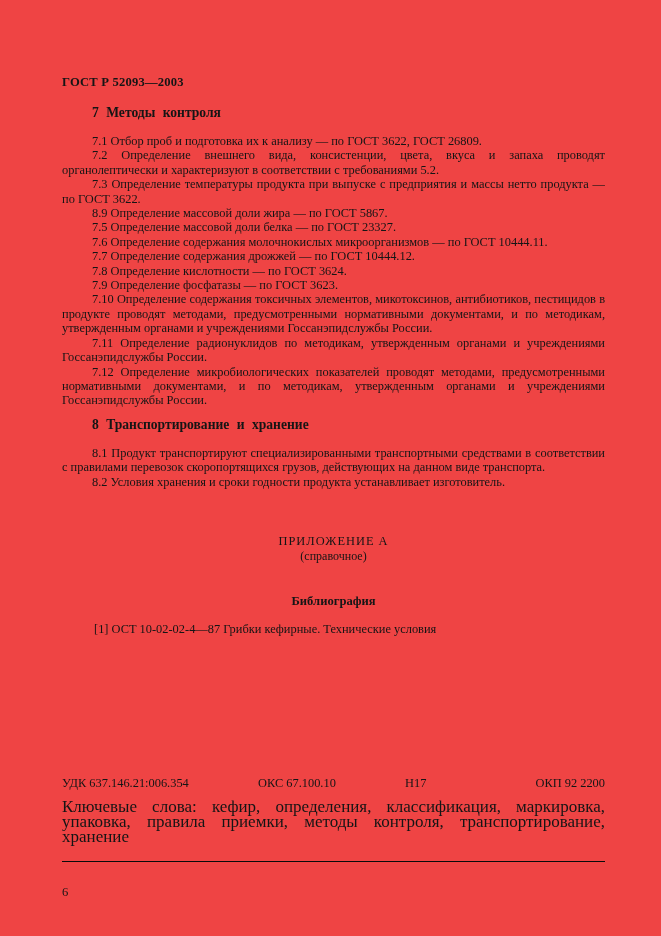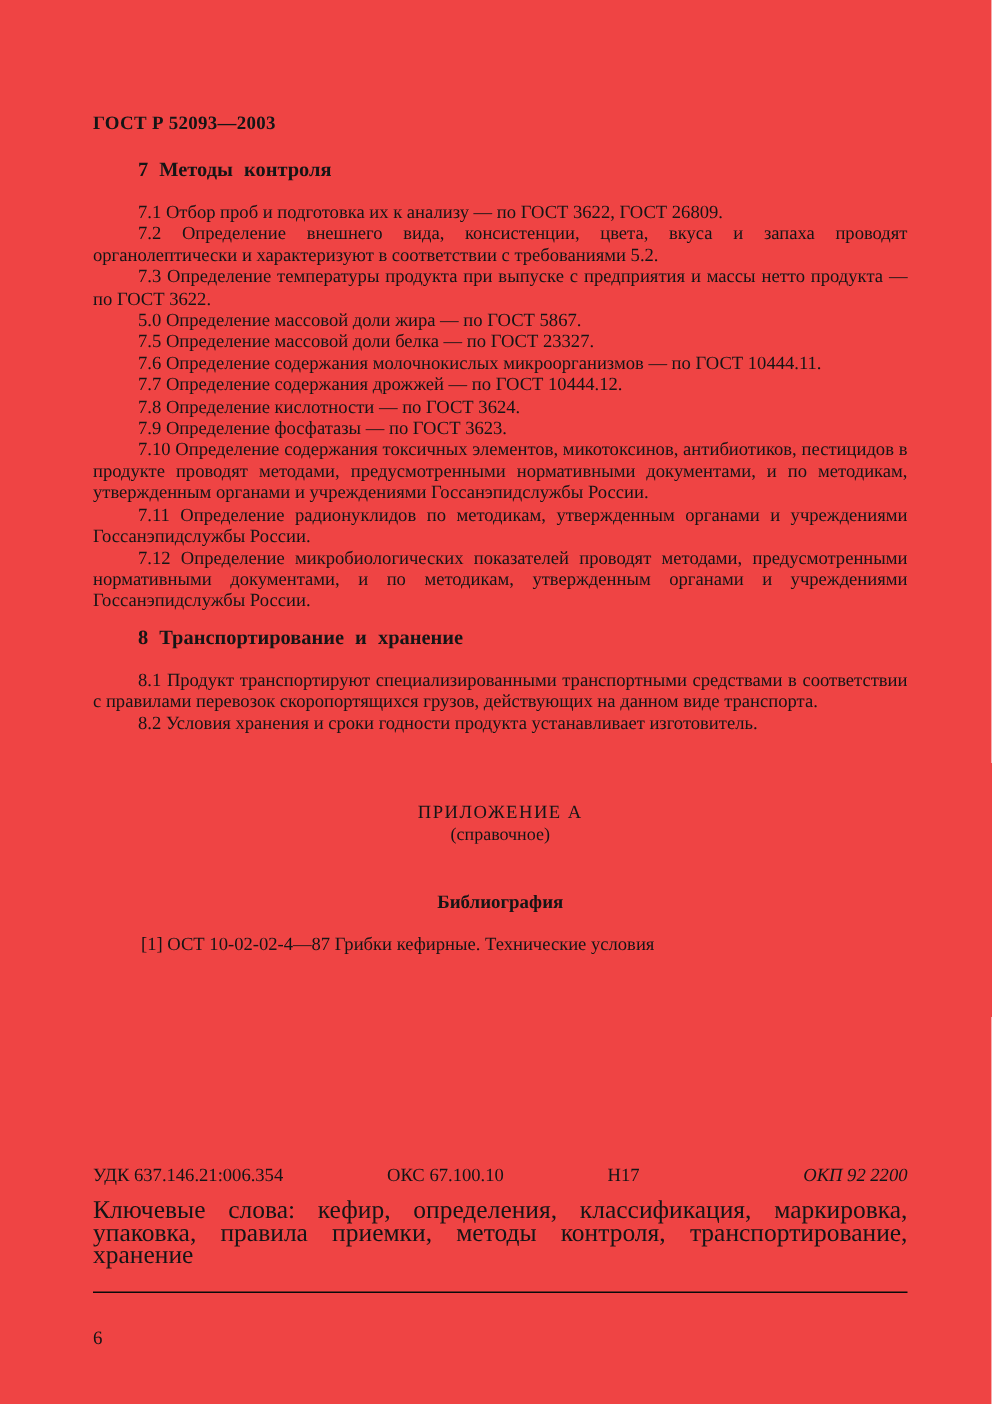--- a/index.html
+++ b/index.html
@@ -83,21 +83,20 @@
     width: 543px;
   }
   .codes-row {
     display: grid;
     grid-template-columns: 196px 147px 85px 1fr;
     font-size: 12.4px;
     line-height: 15px;
   }
   .codes-row .okp-cell {
     text-align: right;
-    font-style: italic;
   }
   .keywords {
     margin-top: 8px;
     text-align: justify;
     line-height: 15px;
     font-size: 17px;
   }
   .footer-divider {
     border: 0;
     border-top: 1.6px solid #0a0a0a;
@@ -116,21 +115,21 @@
 
   <div class="main">
     <div class="doc-header">ГОСТ Р 52093—2003</div>
 
     <div class="section-title">7 Методы контроля</div>
 
     <div class="clauses">
       <p>7.1 Отбор проб и подготовка их к анализу — по ГОСТ 3622, ГОСТ 26809.</p>
       <p>7.2 Определение внешнего вида, консистенции, цвета, вкуса и запаха проводят органолептически и характеризуют в соответствии с требованиями 5.2.</p>
       <p>7.3 Определение температуры продукта при выпуске с предприятия и массы нетто продукта — по ГОСТ 3622.</p>
-      <p>5.0 Определение массовой доли жира — по ГОСТ 5867.</p>
+      <p>8.9 Определение массовой доли жира — по ГОСТ 5867.</p>
       <p>7.5 Определение массовой доли белка — по ГОСТ 23327.</p>
       <p>7.6 Определение содержания молочнокислых микроорганизмов — по ГОСТ 10444.11.</p>
       <p>7.7 Определение содержания дрожжей — по ГОСТ 10444.12.</p>
       <p>7.8 Определение кислотности — по ГОСТ 3624.</p>
       <p>7.9 Определение фосфатазы — по ГОСТ 3623.</p>
       <p>7.10 Определение содержания токсичных элементов, микотоксинов, антибиотиков, пестицидов в продукте проводят методами, предусмотренными нормативными документами, и по методикам, утвержденным органами и учреждениями Госсанэпидслужбы России.</p>
       <p>7.11 Определение радионуклидов по методикам, утвержденным органами и учреждениями Госсанэпидслужбы России.</p>
       <p>7.12 Определение микробиологических показателей проводят методами, предусмотренными нормативными документами, и по методикам, утвержденным органами и учреждениями Госсанэпидслужбы России.</p>
     </div>
 

